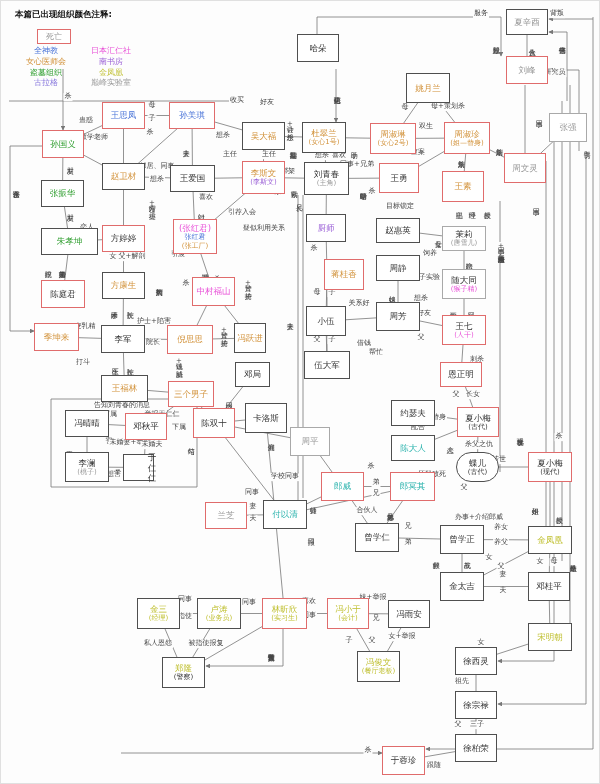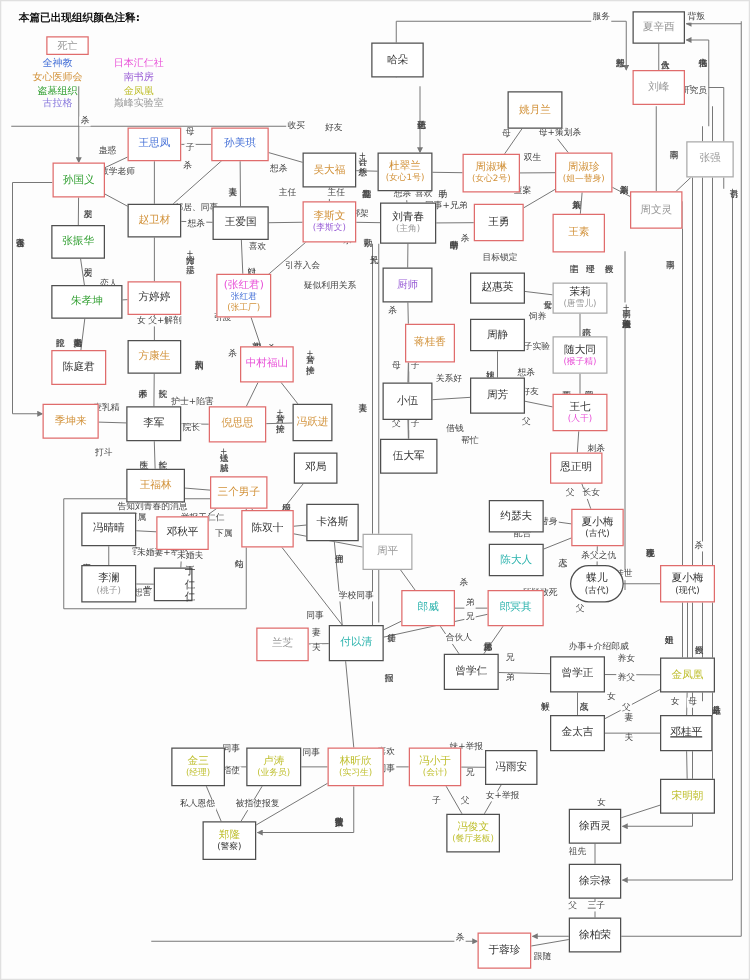--- a/index.html
+++ b/index.html
@@ -389,21 +389,21 @@
     <div class="node b-k" style="left: 439px; top: 524px; width: 44px; height: 29px;">
       <div class="main" style="color: rgb(51, 51, 51);">曾学正</div>
     </div>
     <div class="node b-k" style="left: 527px; top: 525px; width: 44px; height: 28px;">
       <div class="main" style="color: rgb(191, 191, 46);">金凤凰</div>
     </div>
     <div class="node b-k" style="left: 439px; top: 571px; width: 44px; height: 29px;">
       <div class="main" style="color: rgb(51, 51, 51);">金太吉</div>
     </div>
     <div class="node b-k" style="left: 527px; top: 571px; width: 42px; height: 29px;">
-      <div class="main" style="color: rgb(51, 51, 51); text-decoration: underline;">邓桂平</div>
+      <div class="main" style="color: rgb(51, 51, 51);">邓桂平</div>
     </div>
     <div class="node b-k" style="left: 387px; top: 599px; width: 42px; height: 28px;">
       <div class="main" style="color: rgb(51, 51, 51);">冯雨安</div>
     </div>
     <div class="node b-k" style="left: 136px; top: 597px; width: 43px; height: 31px;">
       <div class="main" style="color: rgb(191, 191, 46);">金三</div>
       <div class="sub" style="color: rgb(191, 191, 46);">(经理)</div>
     </div>
     <div class="node b-k" style="left: 196px; top: 597px; width: 44px; height: 31px;">
       <div class="main" style="color: rgb(191, 191, 46);">卢涛</div>

